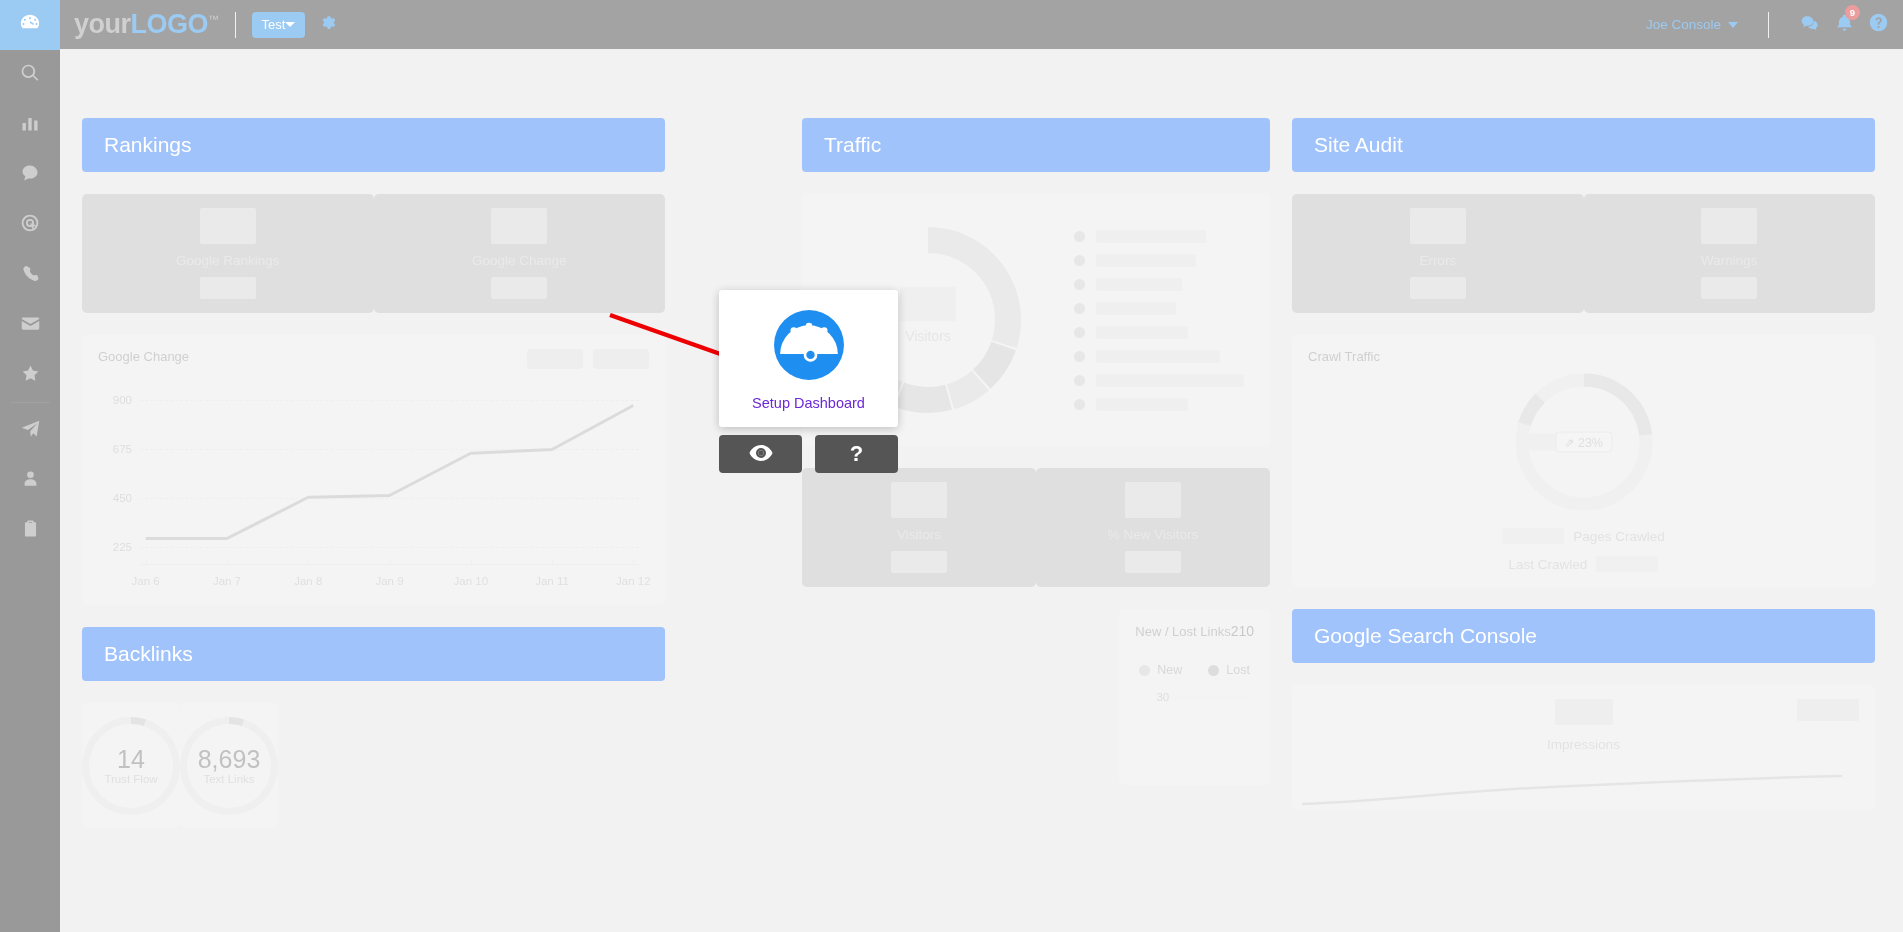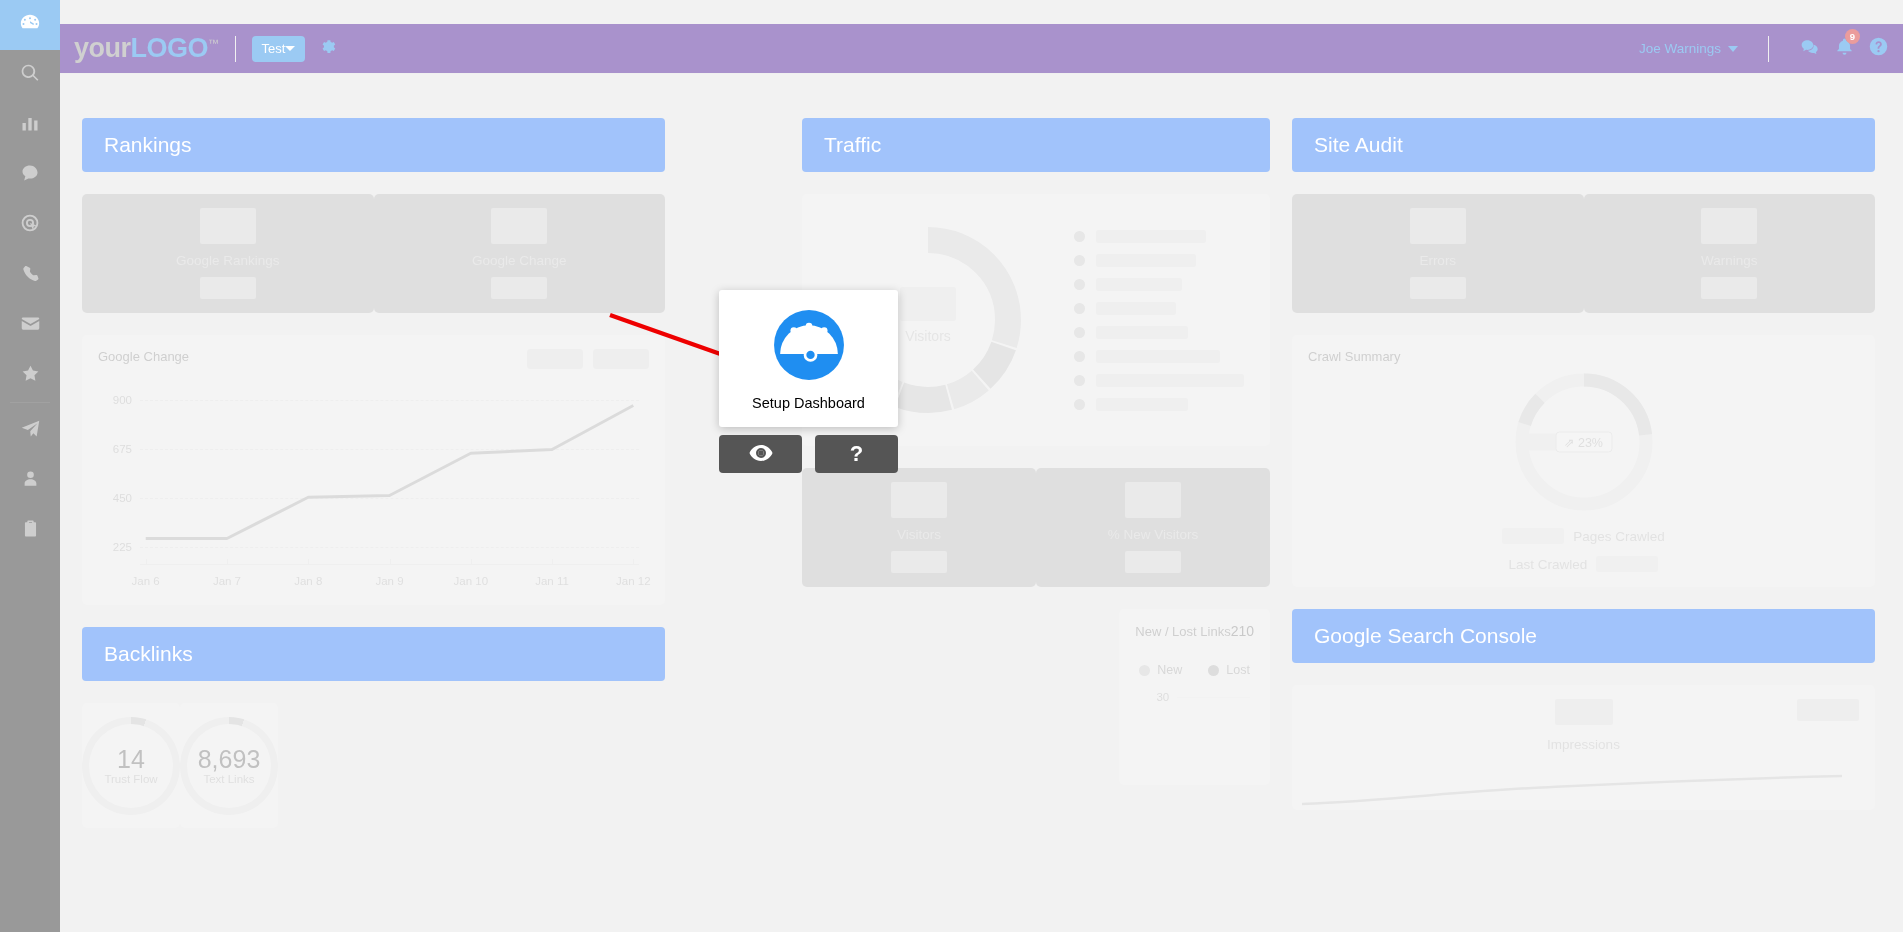--- a/index.html
+++ b/index.html
@@ -22,22 +22,22 @@
   #rail .rail-item {
     height: 50px; display: flex; align-items: center; justify-content: center;
     cursor: pointer;
   }
   #rail .rail-item svg { fill: #9a9a9a; }
   #rail .rail-sep { height: 1px; background: #3c3c3c; margin: 2px 10px; }
 
   
   #topbar {
     position: absolute; left: 60px; top: 0; width: 1843px; height: 50px;
-    background: #4c1d95; border-bottom: 1px solid #e0e0e0;
-    display: flex; align-items: center; z-index: 25; margin-top: 24px;
+    background: #404040; border-bottom: 1px solid #e0e0e0;
+    display: flex; align-items: center; z-index: 25;
   }
   .logo { margin-left: 14px; font-size: 27px; letter-spacing: -0.5px; }
   .logo .lg-a { color: #9d9d9d; font-weight: bold; }
   .logo .lg-b { color: #2f91e5; font-weight: bold; }
   .logo .lg-tm { color: #9d9d9d; font-size: 11px; vertical-align: super; }
   .vdiv { width: 1px; height: 26px; background: #e2e2e2; margin: 0 16px; }
   .test-btn {
     background: #2f91e5; color: #fff; border: none; border-radius: 4px;
     height: 26px; padding: 10px 10px; font-size: 13px; cursor: pointer;
     display: flex; align-items: center; gap: 0; justify-content: flex-end;
@@ -212,21 +212,21 @@
 
   
   #popup {
     position: absolute; left: 719px; top: 290px; width: 179px; height: 137px;
     background: #fff; border-radius: 3px;
     box-shadow: 0 2px 10px rgba(0,0,0,0.22);
     z-index: 60;
     display: flex; flex-direction: column; align-items: center; justify-content: center;
     gap: 8px;
   }
-  #popup .pop-label { color: #000000; font-size: 14.5px; }
+  #popup .pop-label { color: #6d28d9; font-size: 14.5px; }
   #popbtns {
     position: absolute; left: 719px; top: 435px; width: 179px;
     display: flex; gap: 13px; z-index: 60;
   }
   .pop-btn {
     width: 83px; height: 38px; background: #555555; border-radius: 4px;
     display: flex; align-items: center; justify-content: center;
     cursor: pointer; border: none;
   }
   .pop-btn .qm { color: #fff; font-size: 22px; font-weight: bold; }
@@ -334,21 +334,21 @@
     <span class="gear-btn">
       <span>
         <svg width="17" height="17" viewBox="0 0 24 24" fill="#2f91e5">
             <path d="M12 8.5a3.5 3.5 0 100 7 3.5 3.5 0 000-7zm9 3.5a8.6 8.6 0 00-.1-1.2l2-1.6-2-3.4-2.4 1a8.6 8.6 0 00-2.1-1.2L16 3h-4l-.4 2.6c-.8.3-1.5.7-2.1 1.2l-2.4-1-2 3.4 2 1.6a8.6 8.6 0 000 2.4l-2 1.6 2 3.4 2.4-1c.6.5 1.3.9 2.1 1.2L12 21h4l.4-2.6c.8-.3 1.5-.7 2.1-1.2l2.4 1 2-3.4-2-1.6c.1-.4.1-.8.1-1.2z"></path>
           </svg>
       </span>
     </span>
 
     <div class="topbar-right">
       <span class="user-name">
-        <span>Joe Warnings</span>
+        <span>Joe Console</span>
         <span class="caret-blue"></span>
       </span>
       <span class="vdiv"></span>
       <span class="ico-btn">
         <span>
           <svg width="22" height="20" viewBox="0 0 24 24" fill="#2f91e5">
               <path d="M9 4c-3.9 0-7 2.5-7 5.6 0 1.8 1 3.4 2.6 4.4L4 17l3.3-1.6c.5.1 1.1.2 1.7.2 3.9 0 7-2.5 7-5.6S12.9 4 9 4z"></path>
               <path d="M16.2 9.4c2.9.5 5 2.5 5 4.9 0 1.5-.8 2.8-2.1 3.7l.5 2.4-2.7-1.3c-.5.1-1 .1-1.5.1-2.5 0-4.7-1.1-5.7-2.7 3.7-.2 6.6-2.6 6.6-5.6z"></path>
             </svg>
         </span>
@@ -564,21 +564,21 @@
               <div class="sk-box-sm"></div>
             </div>
             <div class="tile">
               <div class="sk-box"></div>
               <div class="tile-label">Warnings</div>
               <div class="sk-box-sm"></div>
             </div>
           </div>
 
           <div class="card crawl-card">
-            <div class="card-title">Crawl Summary</div>
+            <div class="card-title">Crawl Traffic</div>
             <div class="crawl-inner">
               <div class="crawl-donut">
                 <svg width="148" height="148" viewBox="0 0 148 148">
                   <circle cx="74" cy="74" r="62" fill="none" stroke="#dfdfdf" stroke-width="13"></circle>
                   <circle cx="74" cy="74" r="62" fill="none" stroke="#cfcfcf" stroke-width="13" stroke-dasharray="90 300" stroke-dashoffset="0" transform="rotate(-90 74 74)"></circle>
                   <circle cx="74" cy="74" r="62" fill="none" stroke="#cfcfcf" stroke-width="13" stroke-dasharray="30 360" stroke-dashoffset="-310" transform="rotate(-90 74 74)"></circle>
                 </svg>
                 <div class="crawl-pct-bar"></div>
                 <div class="crawl-pct">
                   <span>⇗</span>

